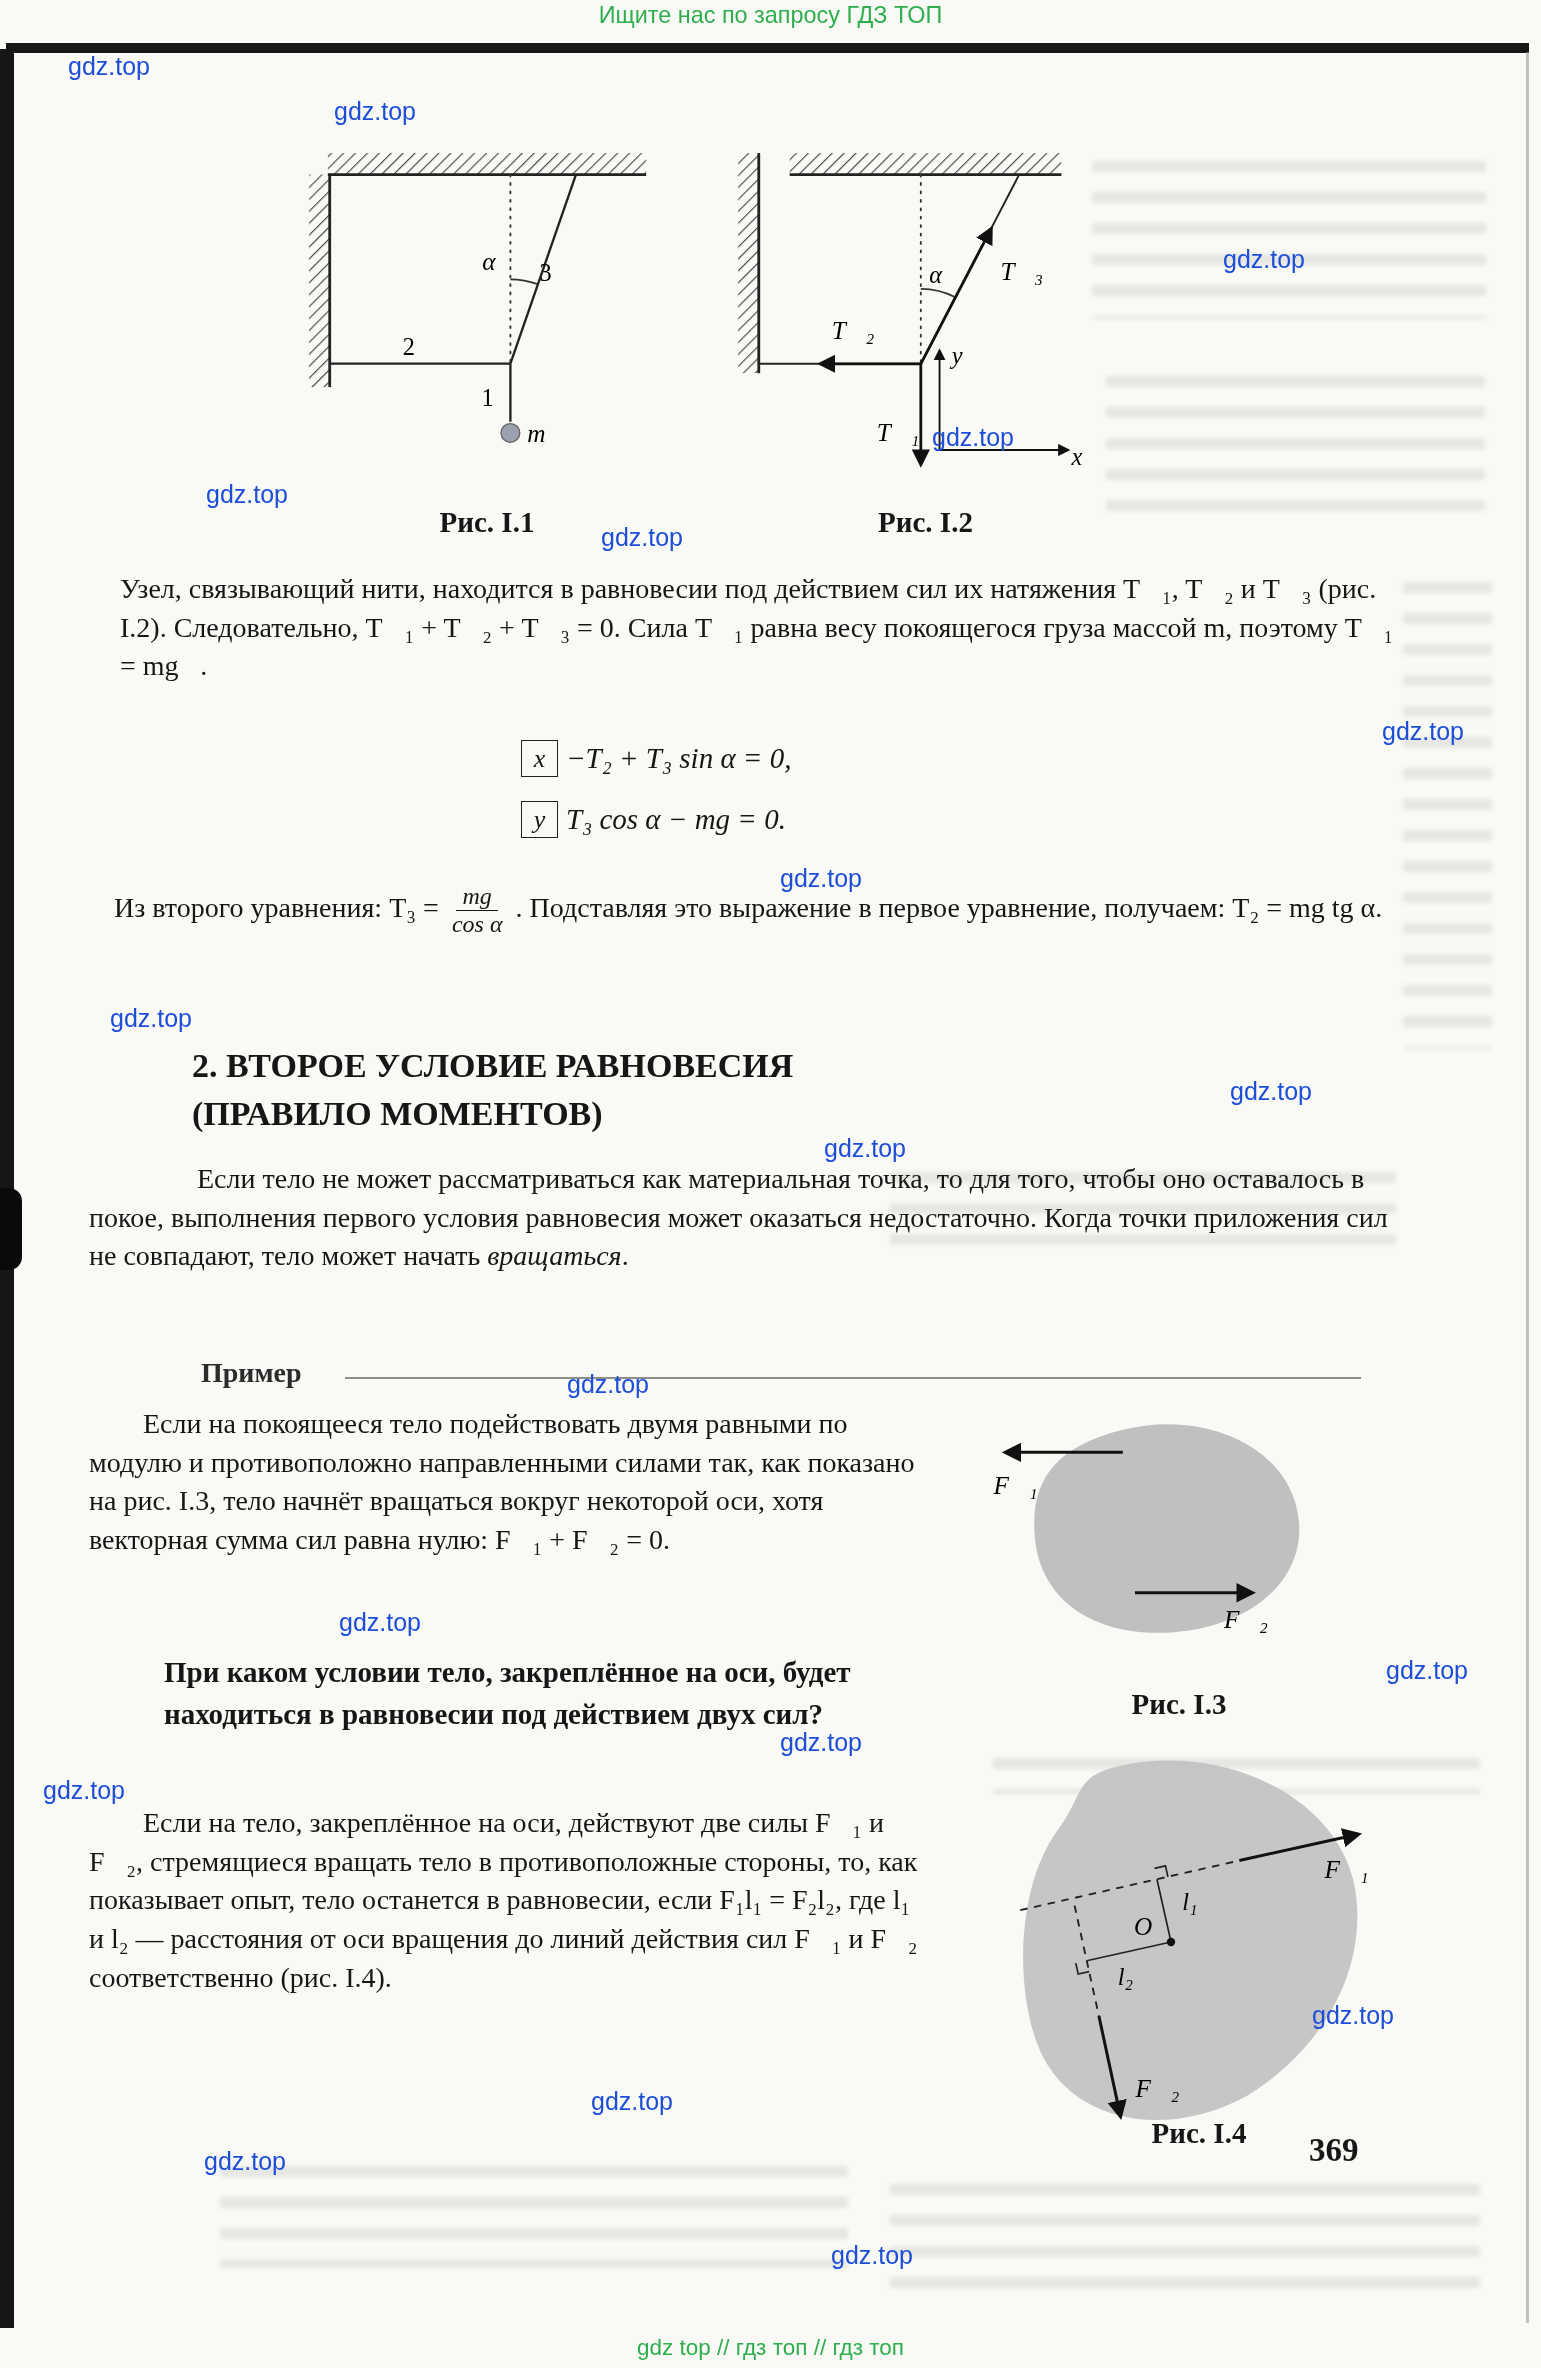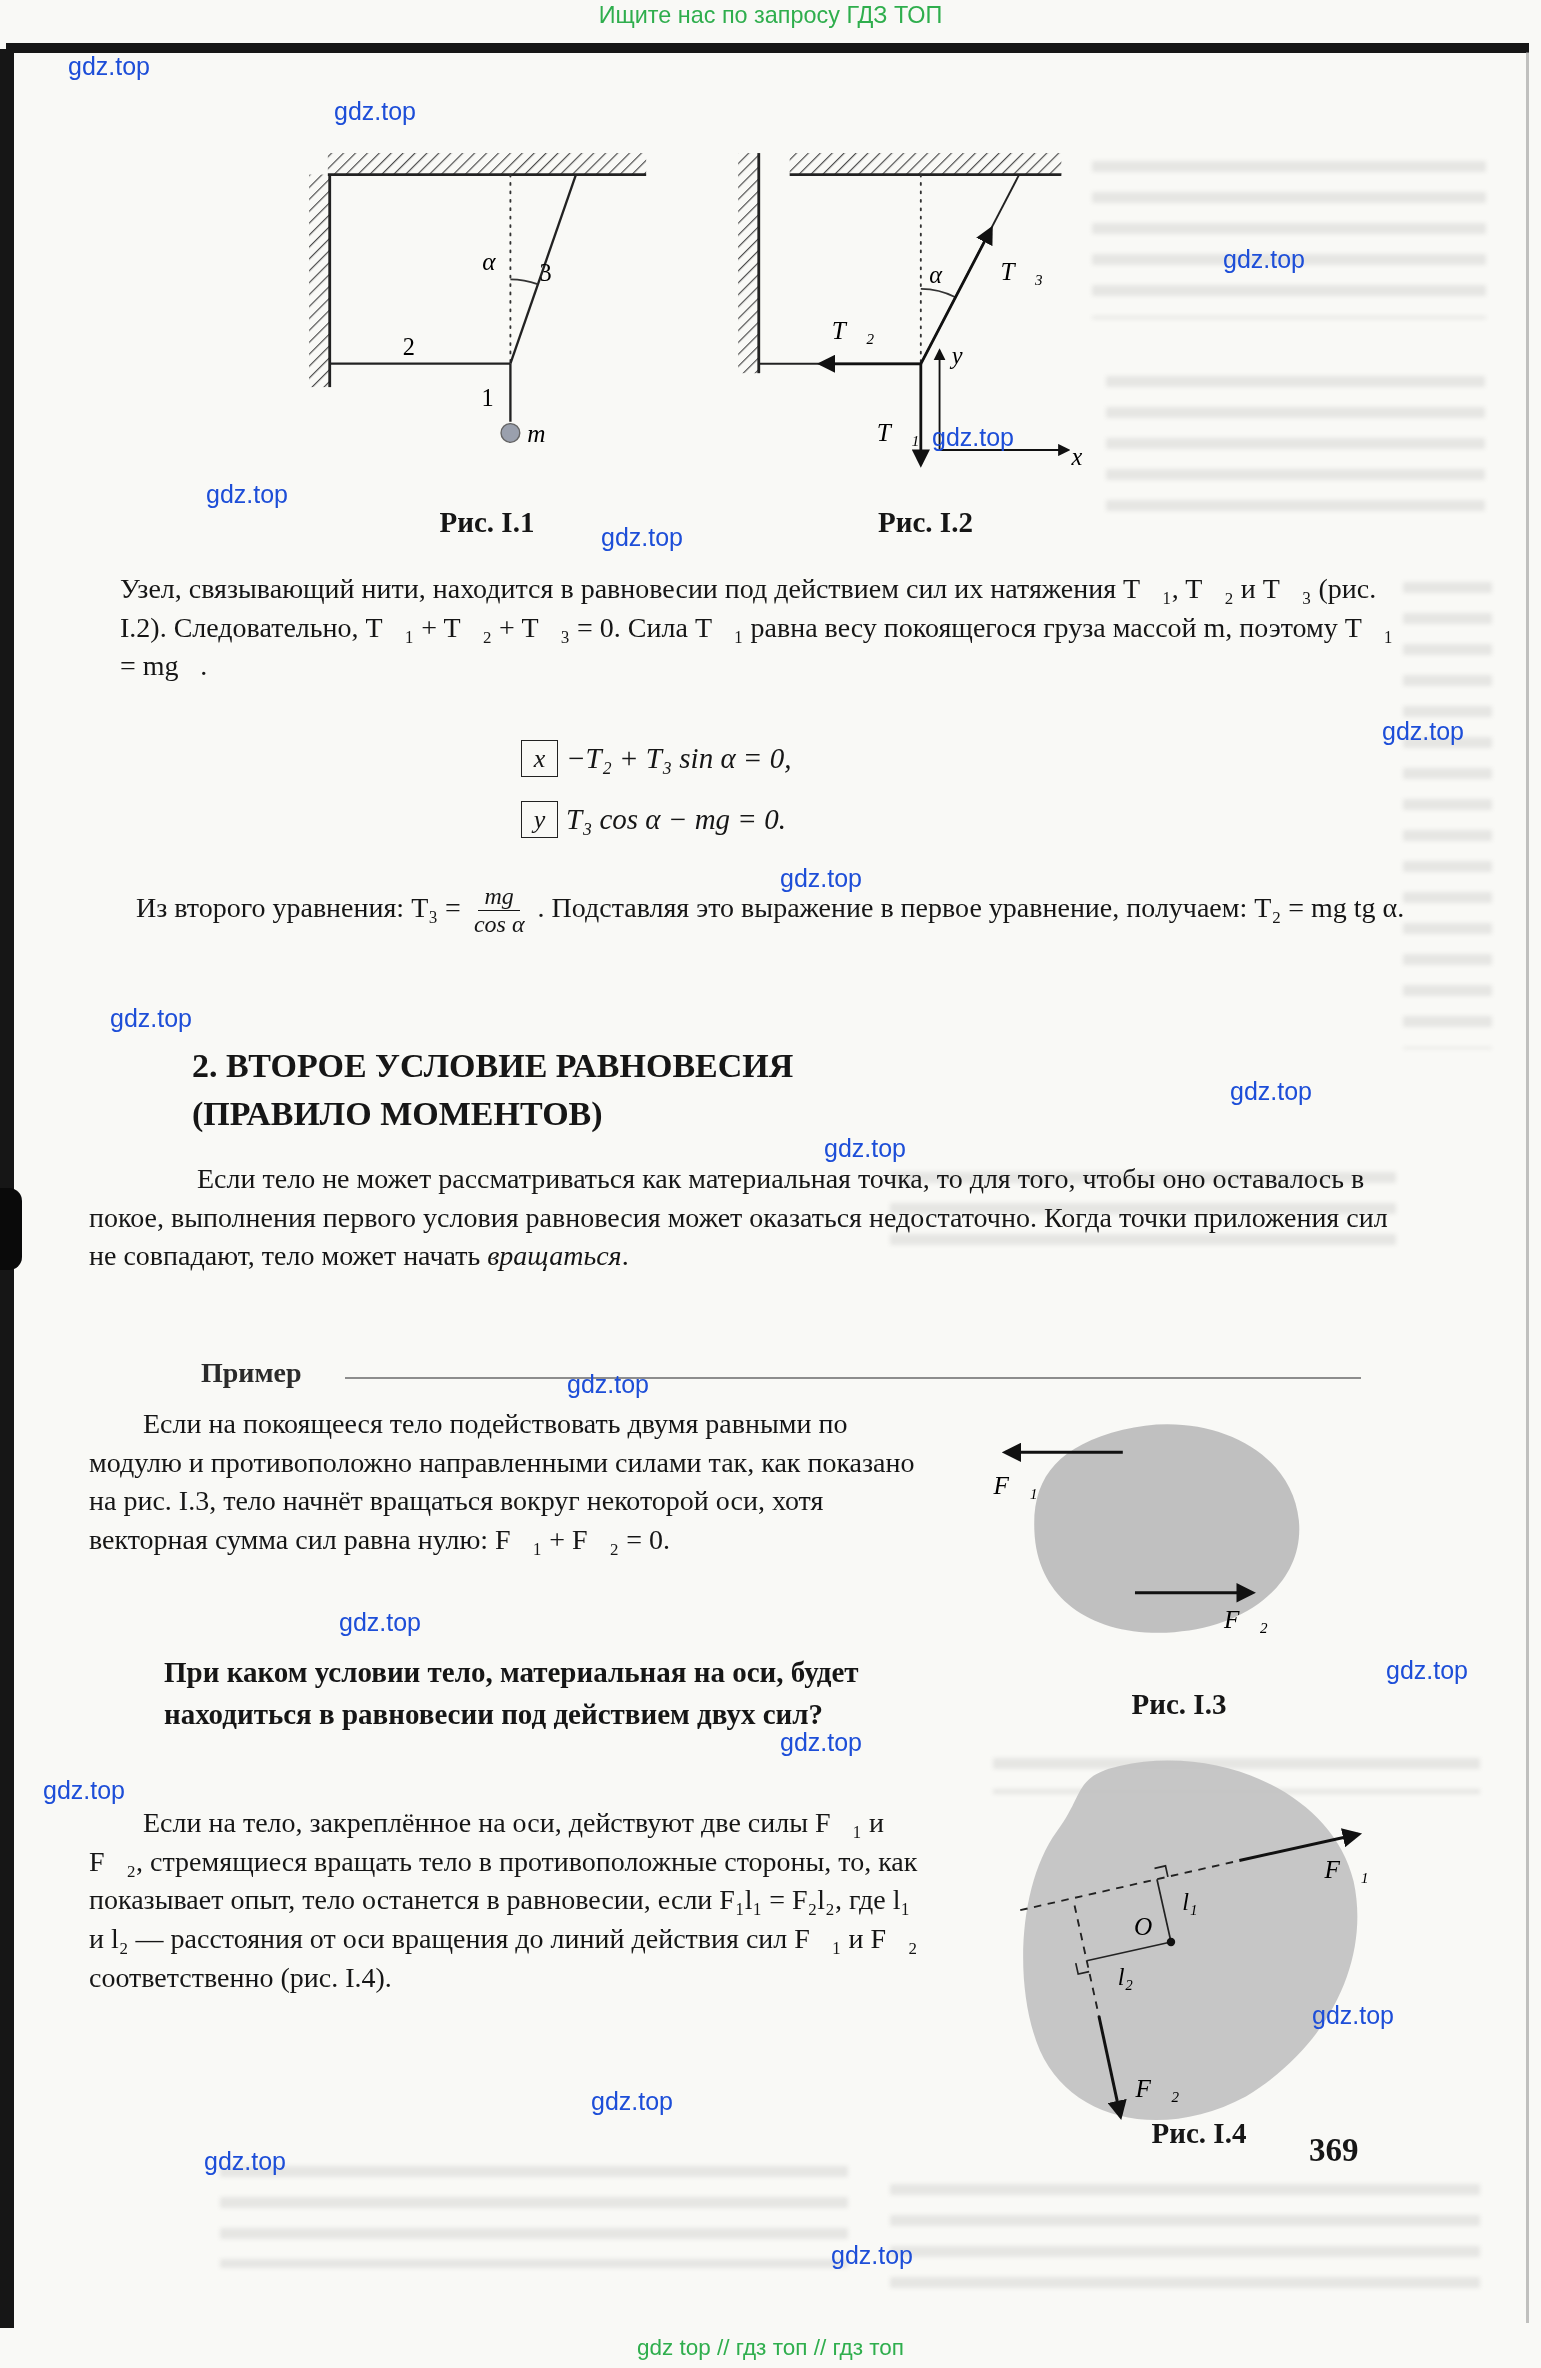--- a/index.html
+++ b/index.html
@@ -158,42 +158,42 @@
     <div class="eq-row">
       <div class="eq-box">x</div>
       <div class="eq-text">−T₂ + T₃ sin α = 0,</div>
     </div>
     <div class="eq-row">
       <div class="eq-box">y</div>
       <div class="eq-text">T₃ cos α − mg = 0.</div>
     </div>
   </div>
 
-  <div class="para" style="left:136px;top:883px;width:1276px;">
+  <div class="para" style="left:114px;top:883px;width:1276px;">
     <p><span>Из второго уравнения: T₃ =</span><span class="frac">
           <span class="num">mg</span>
           <span class="den">cos α</span>
         </span><span>. Подставляя это выражение в первое уравнение, получаем: T₂ = mg tg α.</span></p>
   </div>
 
   <h2 class="section-heading" style="left:192px;top:1042px;width:1031px;">2. ВТОРОЕ УСЛОВИЕ РАВНОВЕСИЯ
 (ПРАВИЛО МОМЕНТОВ)</h2>
 
   <div class="para" style="left:89px;top:1160px;width:1307px;">
     <p class="big-indent"><span>Если тело не может рассматриваться как материальная точка, то для того, чтобы оно оставалось в покое, выполнения первого условия равновесия может оказаться недостаточно. Когда точки приложения сил не совпадают, тело может начать </span><em>вращаться</em><span>.</span></p>
   </div>
 
   <div class="example-label" style="left:201px;top:1357px;">Пример</div>
   <div class="rule" style="left:345px;top:1377px;width:1016px;"></div>
 
   <div class="para" style="left:89px;top:1405px;width:832px;">
     <p class="indent">Если на покоящееся тело подействовать двумя равными по модулю и противоположно направленными силами так, как показано на рис. I.3, тело начнёт вращаться вокруг некоторой оси, хотя векторная сумма сил равна нулю: F⃗₁ + F⃗₂ = 0.</p>
   </div>
 
-  <div class="question" style="left:164px;top:1651px;width:750px;">При каком условии тело, материальная на оси, будет находиться в равновесии под действием двух сил?</div>
+  <div class="question" style="left:164px;top:1651px;width:750px;">При каком условии тело, закреплённое на оси, будет находиться в равновесии под действием двух сил?</div>
 
   <div class="para" style="left:89px;top:1804px;width:832px;">
     <p class="indent">Если на тело, закреплённое на оси, действуют две силы F⃗₁ и F⃗₂, стремящиеся вращать тело в противоположные стороны, то, как показывает опыт, тело останется в равновесии, если F₁l₁ = F₂l₂, где l₁ и l₂ — расстояния от оси вращения до линий действия сил F⃗₁ и F⃗₂ соответственно (рис. I.4).</p>
   </div>
 
   <div class="fig" style="left:982px;top:1413px;width:394px;height:281px;">
     <svg width="394" height="281" viewBox="0 0 420 300">
       <defs>
         <marker id="ah3" viewBox="0 0 10 10" refX="8" refY="5" markerWidth="6.5" markerHeight="6.5" orient="auto">
           <path d="M0,0 L10,5 L0,10 z" fill="#111"></path>

